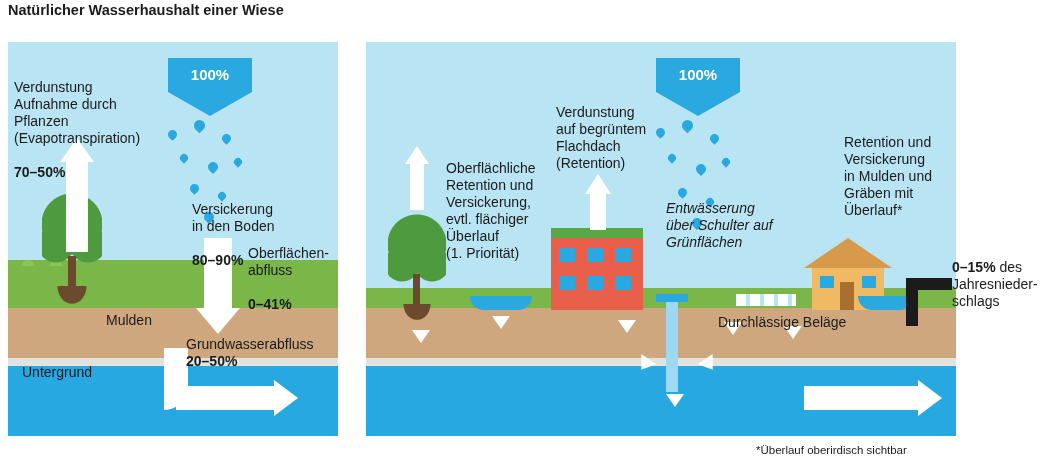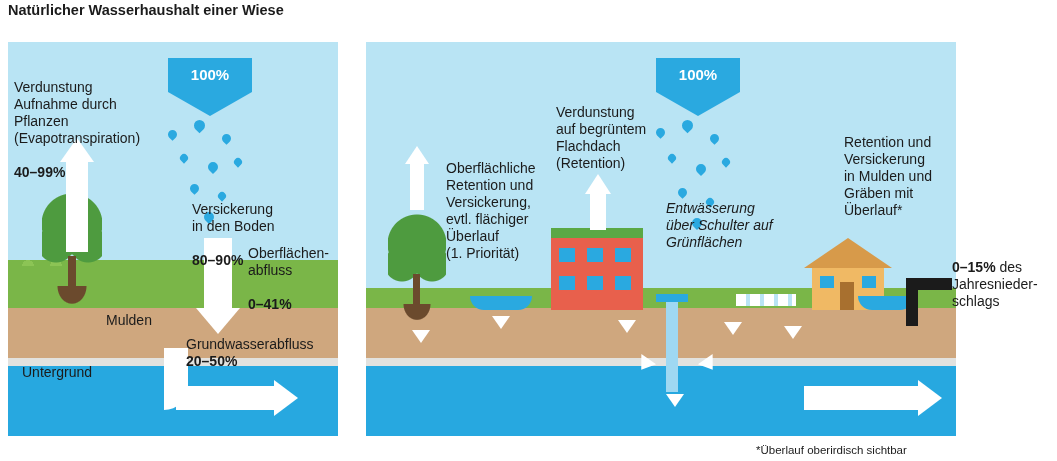--- a/index.html
+++ b/index.html
@@ -67,21 +67,21 @@
 
     <div style="position:absolute;left:156px;top:306px;width:24px;height:62px;background:#ffffff;border-bottom-right-radius:24px;"></div>
     <div style="position:absolute;left:168px;top:344px;width:100px;height:24px;background:#ffffff;"></div>
     <div class="tri" style="left:266px;top:338px;border-top:18px solid transparent;border-bottom:18px solid transparent;border-left:24px solid #ffffff;"></div>
 
     <div class="lbl" style="left:6px;top:20px;width:112px;white-space:pre-line;">
       <span>Verdunstung
 Aufnahme durch
 Pflanzen
 (Evapotranspiration)</span><br>
-      <b>40–99%</b>
+      <b>70–50%</b>
     </div>
     <div class="lbl" style="left:184px;top:142px;width:92px;white-space:pre-line;">
       <span>Versickerung
 in den Boden</span><br>
       <b>80–90%</b>
     </div>
     <div class="lbl" style="left:240px;top:186px;width:88px;white-space:pre-line;">
       <span>Oberflächen-
 abfluss</span><br>
       <b>0–41%</b>
@@ -178,20 +178,21 @@
 Flachdach
 (Retention)</div>
     <div class="lbl" style="left:300px;top:158px;width:112px;white-space:pre-line;font-style:italic;">Entwässerung
 über Schulter auf
 Grünflächen</div>
     <div class="lbl" style="left:478px;top:92px;width:100px;white-space:pre-line;">Retention und
 Versickerung
 in Mulden und
 Gräben mit
 Überlauf*</div>
+    <div class="lbl" style="left:352px;top:272px;width:150px;">Durchlässige Beläge</div>
   </div>
 </div>
 
 <div class="lbl" style="left:952px;top:208px;width:104px;white-space:pre-line;">
   <br>
   <b>0–15%</b><span style="white-space:pre-line;"> des
 Jahresnieder-
 schlags</span>
 </div>
 

